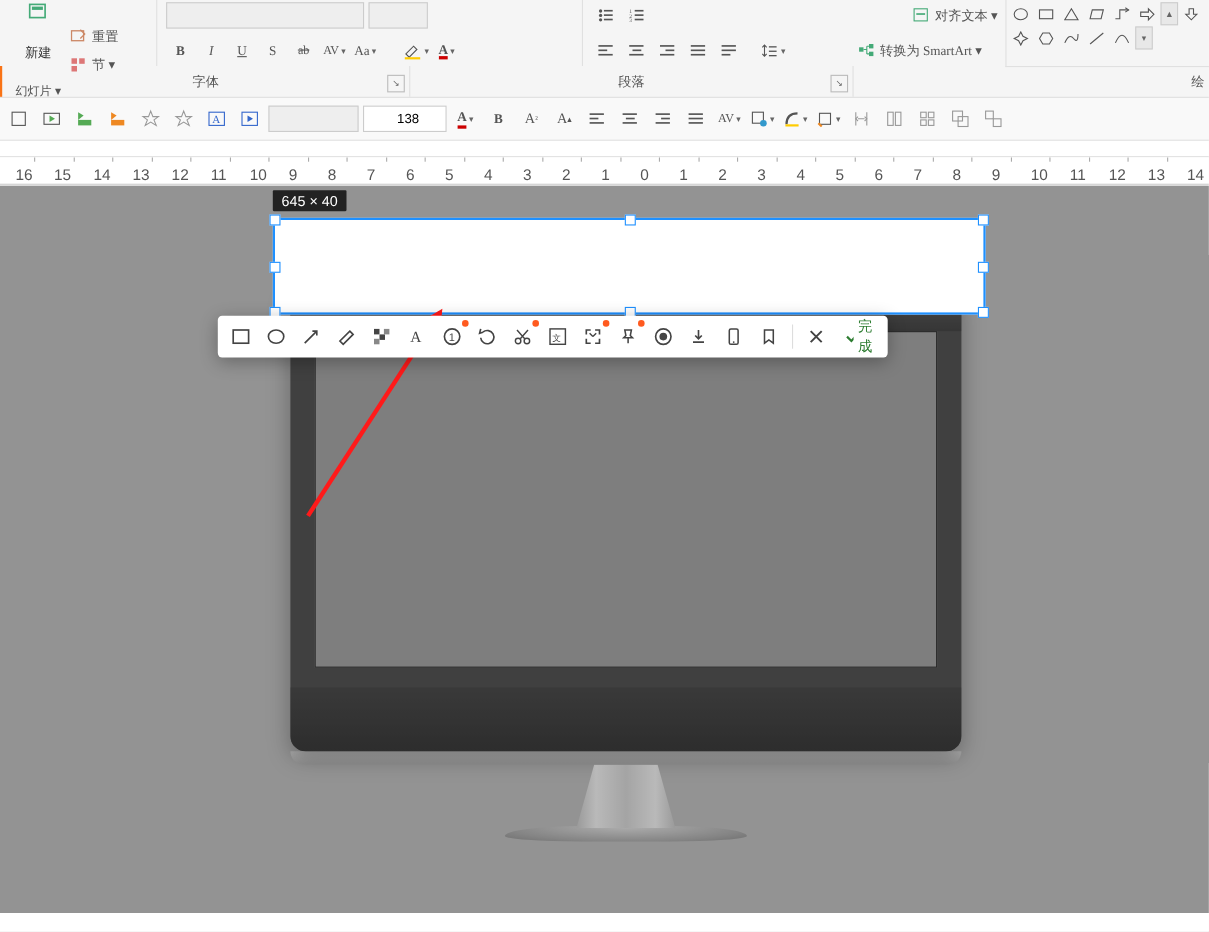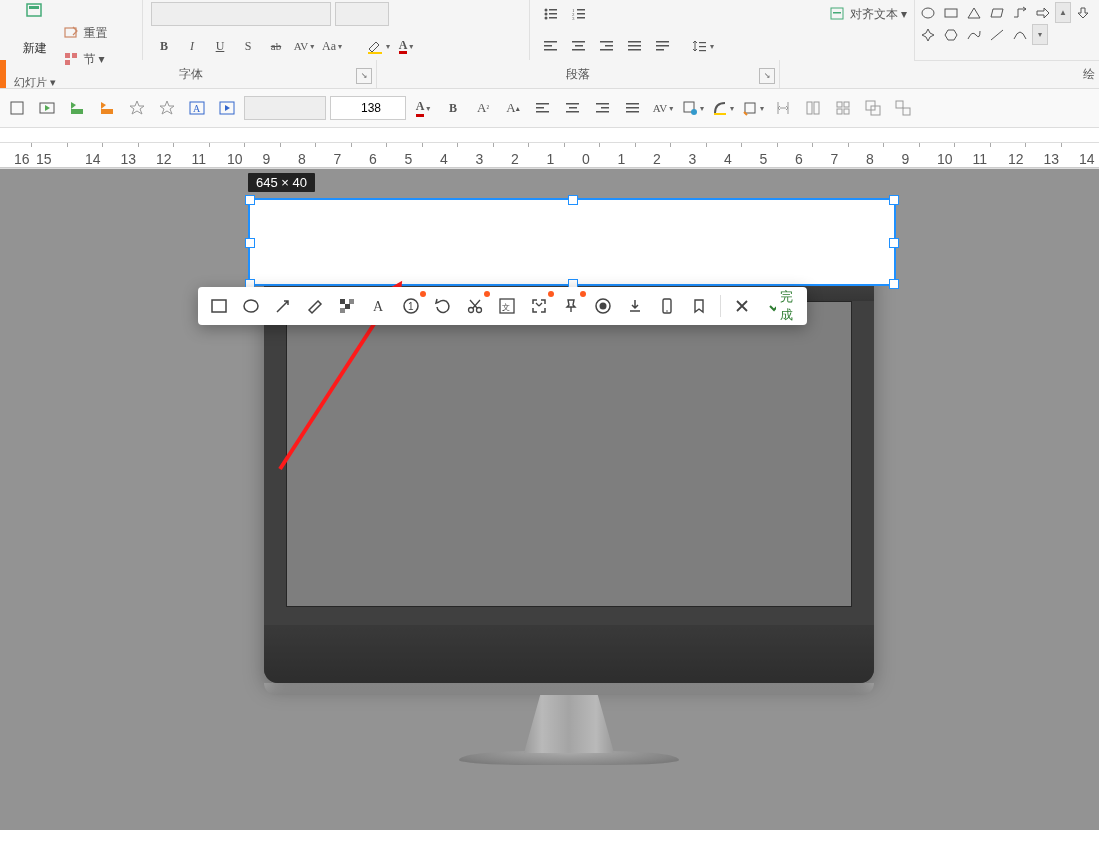--- a/index.html
+++ b/index.html
@@ -190,20 +190,29 @@
         <div class="small-btn">
             <svg width="16" height="14">
               <path d="M3 2 v10 M1 4 l2 -2 2 2 M1 10 l2 2 2 -2" fill="none" stroke="#555"></path>
               <rect x="7" y="3" width="7" height="1.2" fill="#555"></rect>
               <rect x="7" y="7" width="7" height="1.2" fill="#555"></rect>
               <rect x="7" y="11" width="7" height="1.2" fill="#555"></rect>
             </svg>
             <span class="dd">▾</span>
           </div>
         <div style="flex:1"></div>
+        <div class="small-btn ff" style="width:160px;justify-content:flex-start;gap:4px">
+          <svg width="16" height="14">
+              <rect x="1" y="4" width="4" height="4" fill="#4a7"></rect>
+              <rect x="10" y="1" width="4" height="4" fill="#4a7"></rect>
+              <rect x="10" y="8" width="4" height="4" fill="#4a7"></rect>
+              <path d="M5 6 h3 M8 3 h2 M8 10 h2 M8 3 v7" fill="none" stroke="#4a7"></path>
+            </svg>
+          <span>转换为 SmartArt ▾</span>
+        </div>
       </div>
     </div>
 
     <div class="shapes-panel">
       <div class="shape-cell">
           <svg width="16" height="14">
             <ellipse cx="8" cy="7" rx="6" ry="5" fill="none" stroke="#555"></ellipse>
           </svg>
         </div>
       <div class="shape-cell">
@@ -262,21 +271,21 @@
           <svg width="16" height="14">
             <path d="M2 11 Q8 -3 14 11" fill="none" stroke="#555"></path>
           </svg>
         </div>
       <div class="scroll-handle">▾</div>
     </div>
 
   </div>
 
   <div class="group-label-row">
-    <div class="group-label" style="width:370px;border-left:6px solid #f97316;position:relative">
+    <div class="group-label" style="width:370px;border-left:2px solid #f97316;position:relative">
       <span>字体</span>
       <div class="group-launcher">↘</div>
     </div>
     <div class="group-label" style="width:402px;border-left:1px solid #e0e0e0;position:relative">
       <span>段落</span>
       <div class="group-launcher">↘</div>
     </div>
     <div class="group-label" style="flex:1;border-left:1px solid #e0e0e0;text-align:right;padding-right:4px">绘</div>
   </div>
 
@@ -432,21 +441,21 @@
   <div class="ruler-strip"></div>
 
   <div class="ruler" id="ruler">
       <div class="ruler-tick" style="left: 14px;">
         <div class="line"></div>
         <div class="num">16</div>
       </div>
       <div class="ruler-tick" style="left: 31.75px;">
         <div class="minor"></div>
       </div>
-      <div class="ruler-tick" style="left: 36px;">
+      <div class="ruler-tick" style="left: 49px;">
         <div class="line"></div>
         <div class="num">15</div>
       </div>
       <div class="ruler-tick" style="left: 67.25px;">
         <div class="minor"></div>
       </div>
       <div class="ruler-tick" style="left: 85px;">
         <div class="line"></div>
         <div class="num">14</div>
       </div>

